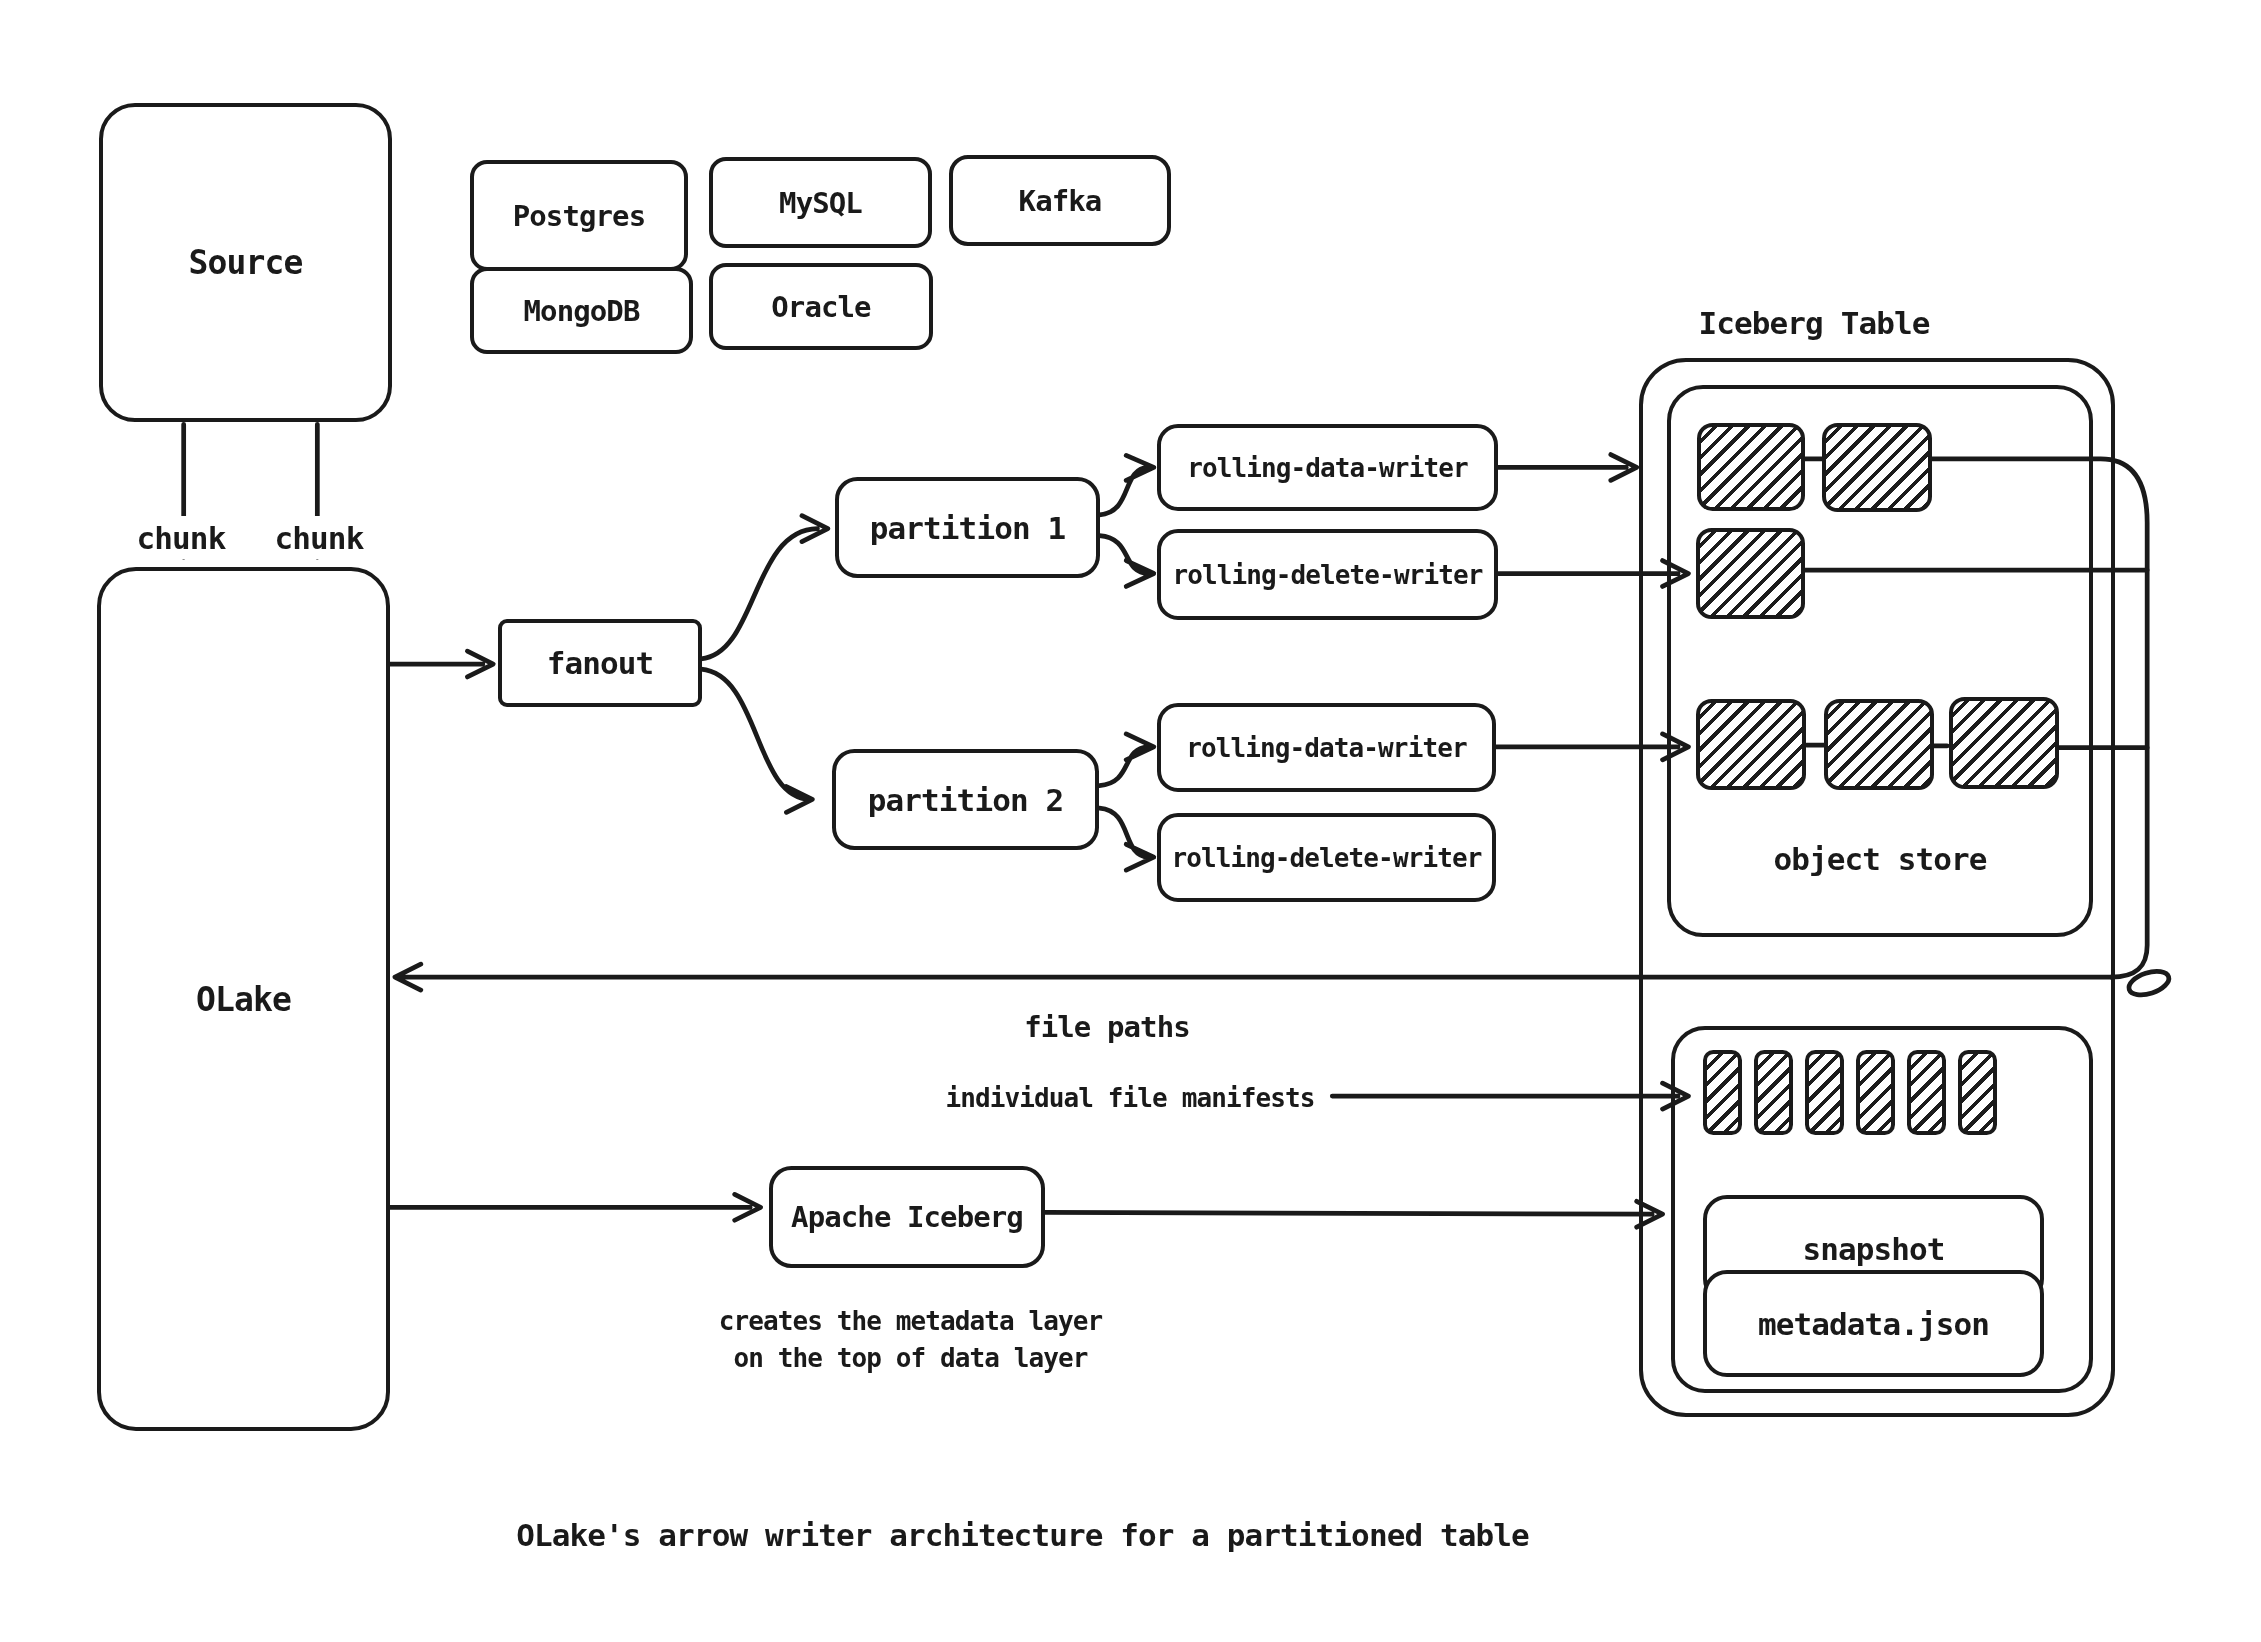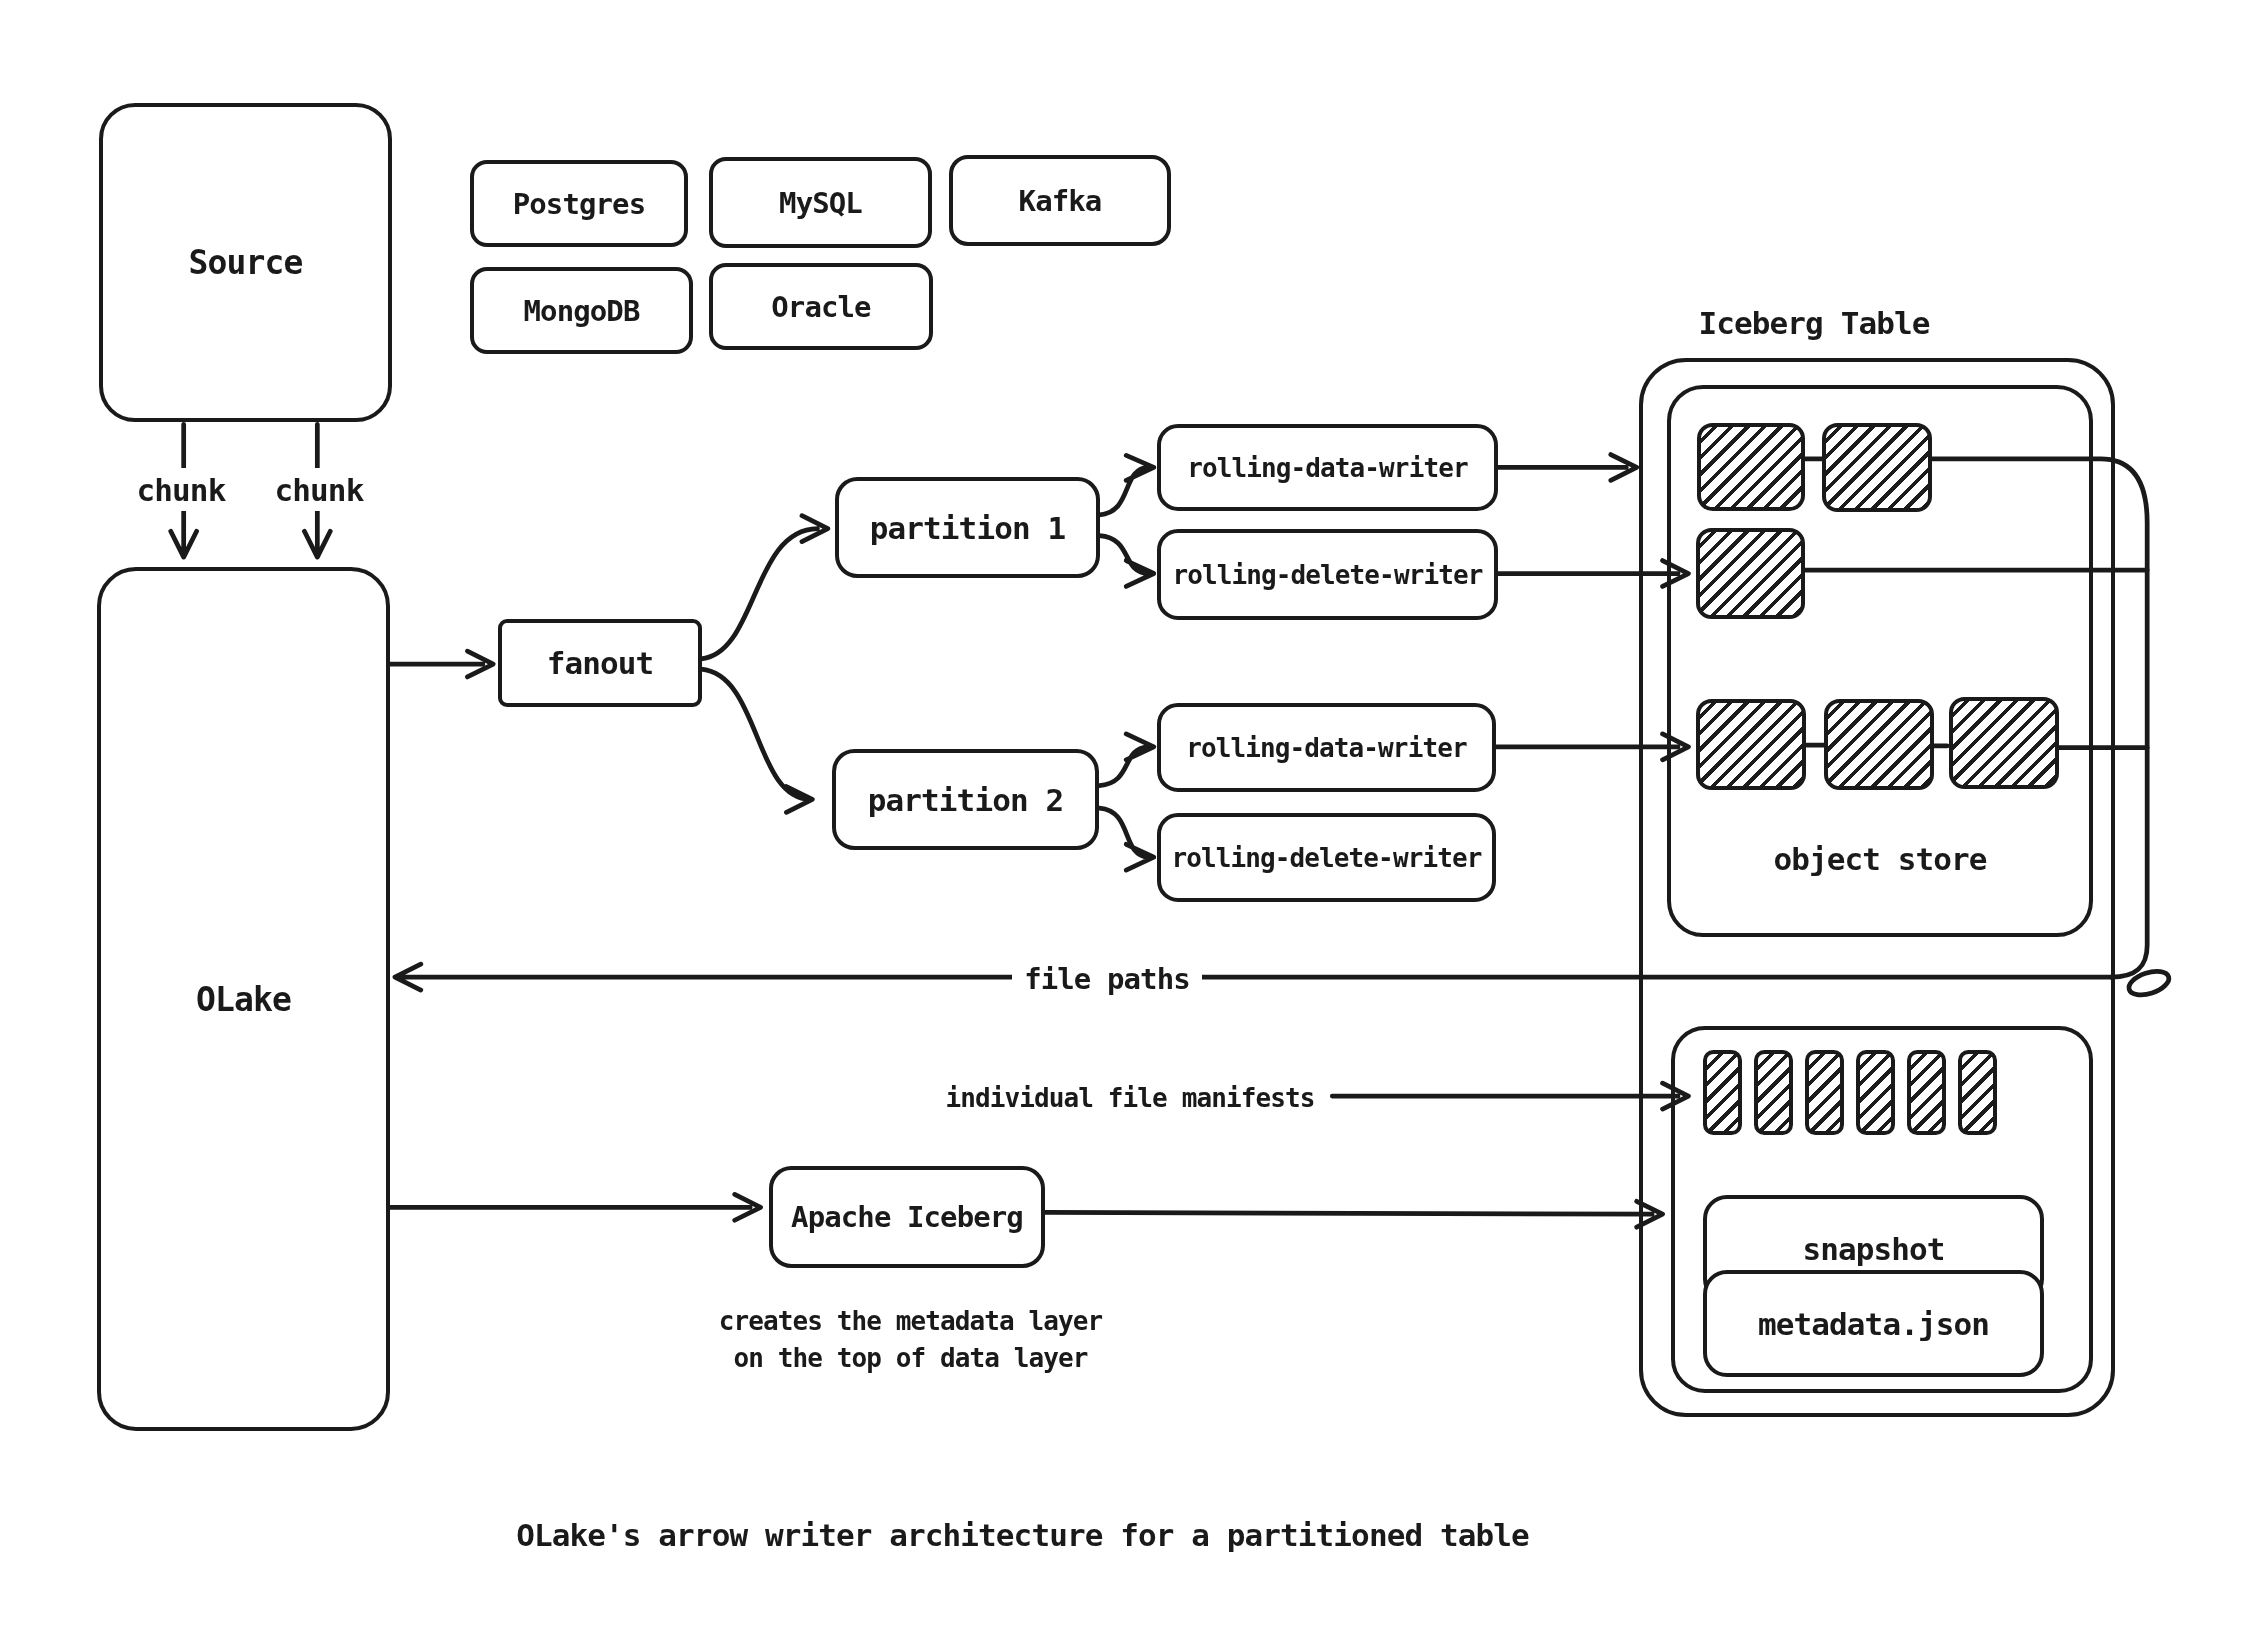--- a/index.html
+++ b/index.html
@@ -15,21 +15,21 @@
     font-weight:bold;letter-spacing:-0.9px;white-space:nowrap;box-sizing:border-box;
   }
   .container{background:transparent;}
   .hatch{
     background:repeating-linear-gradient(135deg,#ffffff 0 7.8px,#1c1c1c 7.8px 11.6px);
   }
   .lbl{
     position:absolute;z-index:3;font-weight:bold;letter-spacing:-0.9px;
     display:flex;align-items:center;justify-content:center;white-space:nowrap;
   }
-  .lbl.bg{background:#ffffff;}
+  .lbl.bg{background:#ffffff;margin-top:48px;}
   .note{line-height:1.45;text-align:center;}
 </style>
 </head>
 <body>
 
 <svg class="wires" width="2261" height="1642" viewBox="0 0 2622 1904" fill="none" stroke="#1a1a1a" stroke-width="5.5" stroke-linecap="round" stroke-linejoin="round">
 
   <path d="M213,492 L213,642 M198,616 L213,646 L228,616"></path>
   <path d="M368,492 L368,642 M353,616 L368,646 L383,616"></path>
 
@@ -64,21 +64,21 @@
   <path d="M1212,1406 L1916,1408 M1898,1393 L1928,1408 L1898,1423"></path>
 </svg>
 
 <div class="node" style="left:99px;top:103px;width:293px;height:319px;border-radius:36px;font-size:33px;">Source</div>
 
 <div class="lbl bg" style="left:131px;top:468px;width:100px;height:43px;font-size:31px;">chunk</div>
 <div class="lbl bg" style="left:269px;top:468px;width:100px;height:43px;font-size:31px;">chunk</div>
 
 <div class="node" style="left:97px;top:567px;width:293px;height:864px;border-radius:39px;font-size:33px;">OLake</div>
 
-<div class="node" style="left:470px;top:160px;width:218px;height:87px;border-radius:17px;font-size:29px;">Postgres</div>
+<div class="node" style="left:470px;top:160px;width:218px;height:111px;border-radius:17px;font-size:29px;">Postgres</div>
 <div class="node" style="left:709px;top:157px;width:223px;height:91px;border-radius:17px;font-size:29px;">MySQL</div>
 <div class="node" style="left:949px;top:155px;width:222px;height:91px;border-radius:19px;font-size:29px;">Kafka</div>
 <div class="node" style="left:470px;top:267px;width:223px;height:87px;border-radius:17px;font-size:29px;">MongoDB</div>
 <div class="node" style="left:709px;top:263px;width:224px;height:87px;border-radius:17px;font-size:29px;">Oracle</div>
 
 <div class="node" style="left:498px;top:619px;width:204px;height:88px;border-radius:9px;font-size:31px;">fanout</div>
 
 <div class="node" style="left:835px;top:477px;width:265px;height:101px;border-radius:22.4px;font-size:31px;">partition 1</div>
 <div class="node" style="left:832px;top:749px;width:267px;height:101px;border-radius:22.4px;font-size:31px;">partition 2</div>
 

